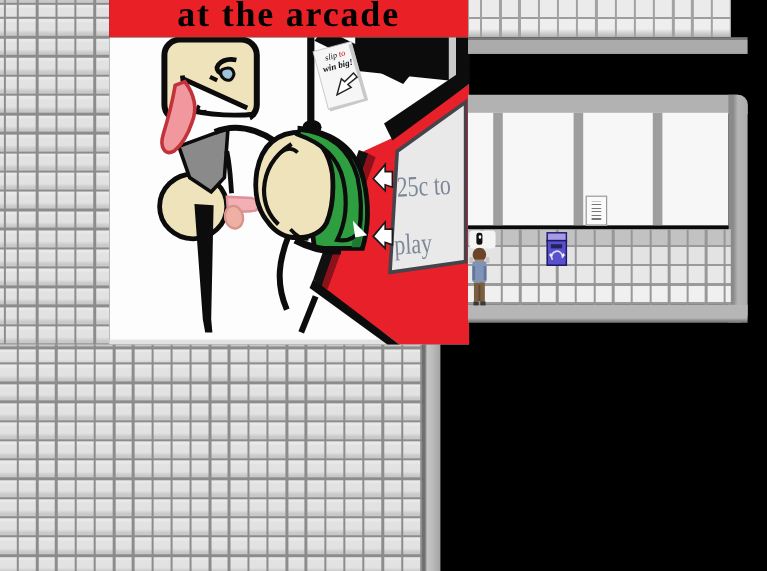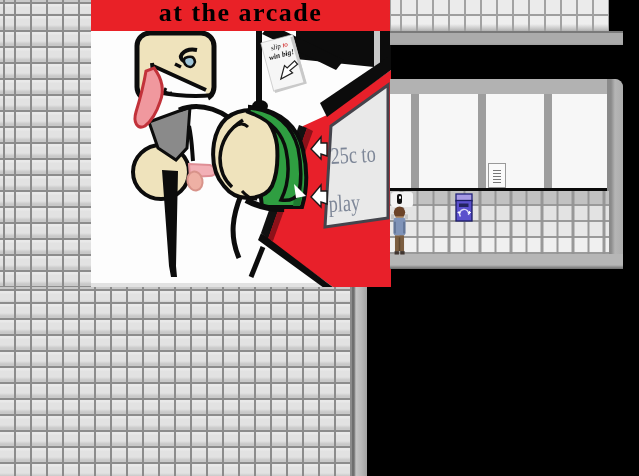--- a/index.html
+++ b/index.html
@@ -17,21 +17,21 @@
 <body>
 
 <div class="abs tiles" style="left:0;top:0;width:91px;height:476px;background-position:14px 14px;"></div>
 
 <div class="abs tiles" style="left:0;top:287px;width:352px;height:189px;background-position:14px 15px;"></div>
 
 <div class="abs" style="left:352px;top:287px;width:15px;height:189px;background:linear-gradient(to right,#6f6f6f 0,#6f6f6f 2px,#c6c6c6 4px,#b9b9b9 9px,#a3a3a3 15px);"></div>
 
 <div class="abs" style="left:91px;top:0;width:299px;height:31px;background:#e92127;text-align:center;">
 
-  <div style="font-family:'Liberation Serif',serif;font-weight:bold;font-size:26px;color:#000;line-height:26px;letter-spacing:1.5px;">at the arcade</div>
+  <div style="font-family:'Liberation Serif',serif;font-weight:bold;font-size:30px;color:#000;line-height:26px;letter-spacing:1.5px;">at the arcade</div>
 </div>
 
 <svg class="abs" style="left:91px;top:31px;" width="300" height="256" viewBox="91 31 300 256" preserveAspectRatio="none">
 
   <rect x="91" y="31" width="300" height="256" fill="#fdfdfd"></rect>
   <rect x="91" y="283" width="300" height="4" fill="#e2e2e2"></rect>
 
   <path d="M296,31 L391,31 L391,63 L374,67 L296,59 Z" fill="#0c0c0c"></path>
 
   <path d="M270,24 L344,60 L336,70 L262,34 Z" fill="#0c0c0c"></path>

